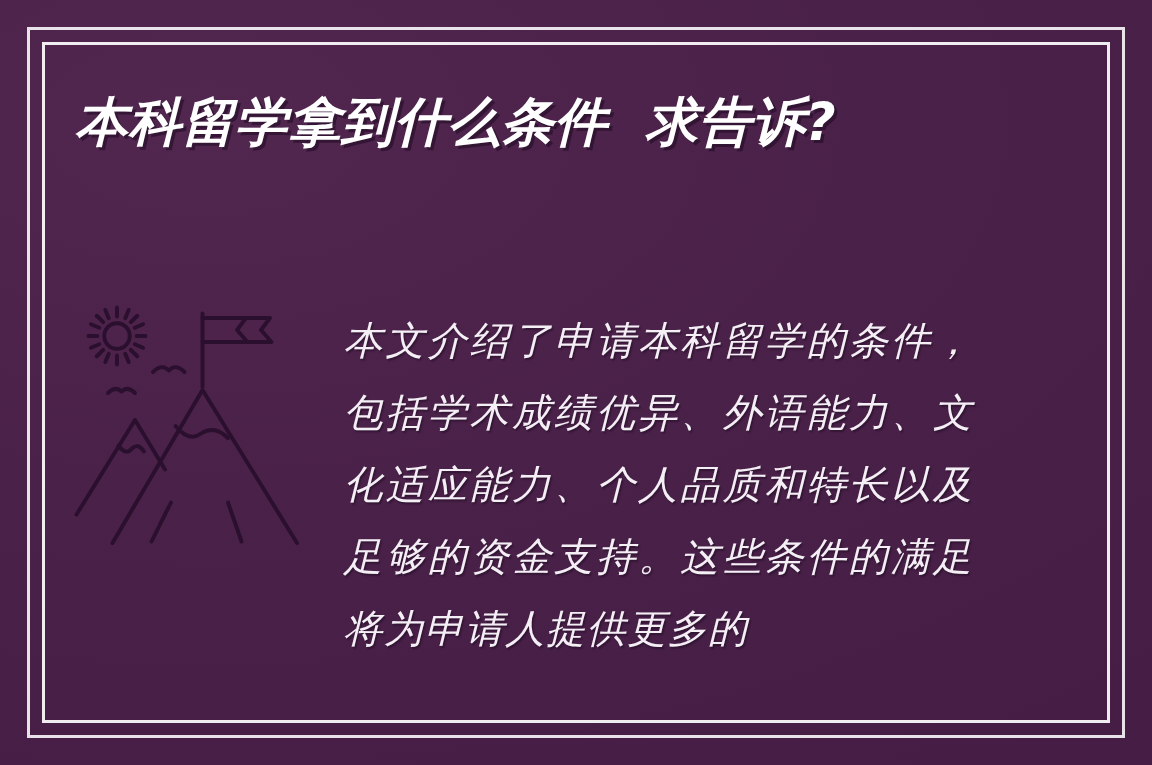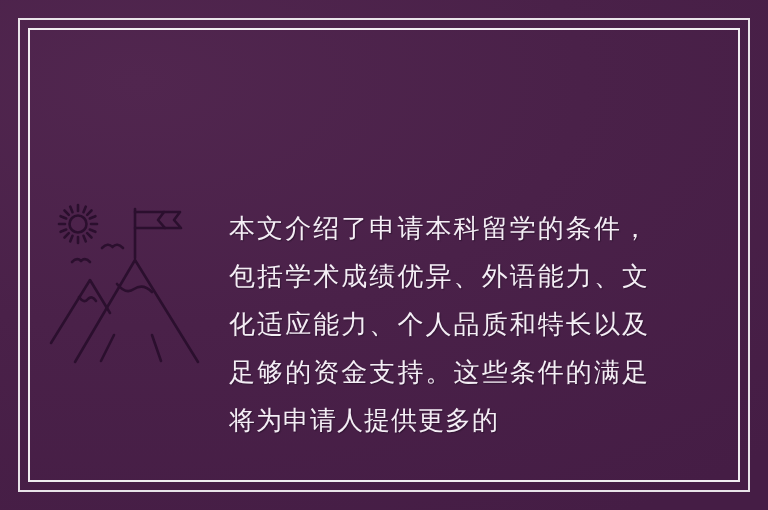--- a/index.html
+++ b/index.html
@@ -82,37 +82,39 @@
   
   .body-copy {
     position: absolute;
     left: 229px;
     top: 204px;
     width: 420px;
     margin: 0;
     color: #f4eef5;
     font-family: "DejaVu Serif", serif;
     font-size: 26px;
+    font-style: italic;
     font-weight: 400;
     line-height: 48px;
     letter-spacing: 1px;
     text-align: justify;
     text-shadow: 1px 1px 1px rgba(25,8,28,0.45);
   }
 </style>
 </head>
 <body>
 
 <div class="poster">
 
   <div class="poster-bg"></div>
 
   <div class="frame-outer"></div>
   <div class="frame-inner"></div>
 
+  <h1 class="title">本科留学拿到什么条件  求告诉?</h1>
 
   <div class="illustration">
     <svg viewBox="0 0 176 172" xmlns="http://www.w3.org/2000/svg" fill="none" stroke="#2b0f2e" stroke-width="2.6" stroke-linecap="round" stroke-linejoin="round">
 
       <g>
         <circle cx="32" cy="28" r="8.5"></circle>
         <line x1="32" y1="9" x2="32" y2="15"></line>
         <line x1="32" y1="41" x2="32" y2="47"></line>
         <line x1="13" y1="28" x2="19" y2="28"></line>
         <line x1="45" y1="28" x2="51" y2="28"></line>

